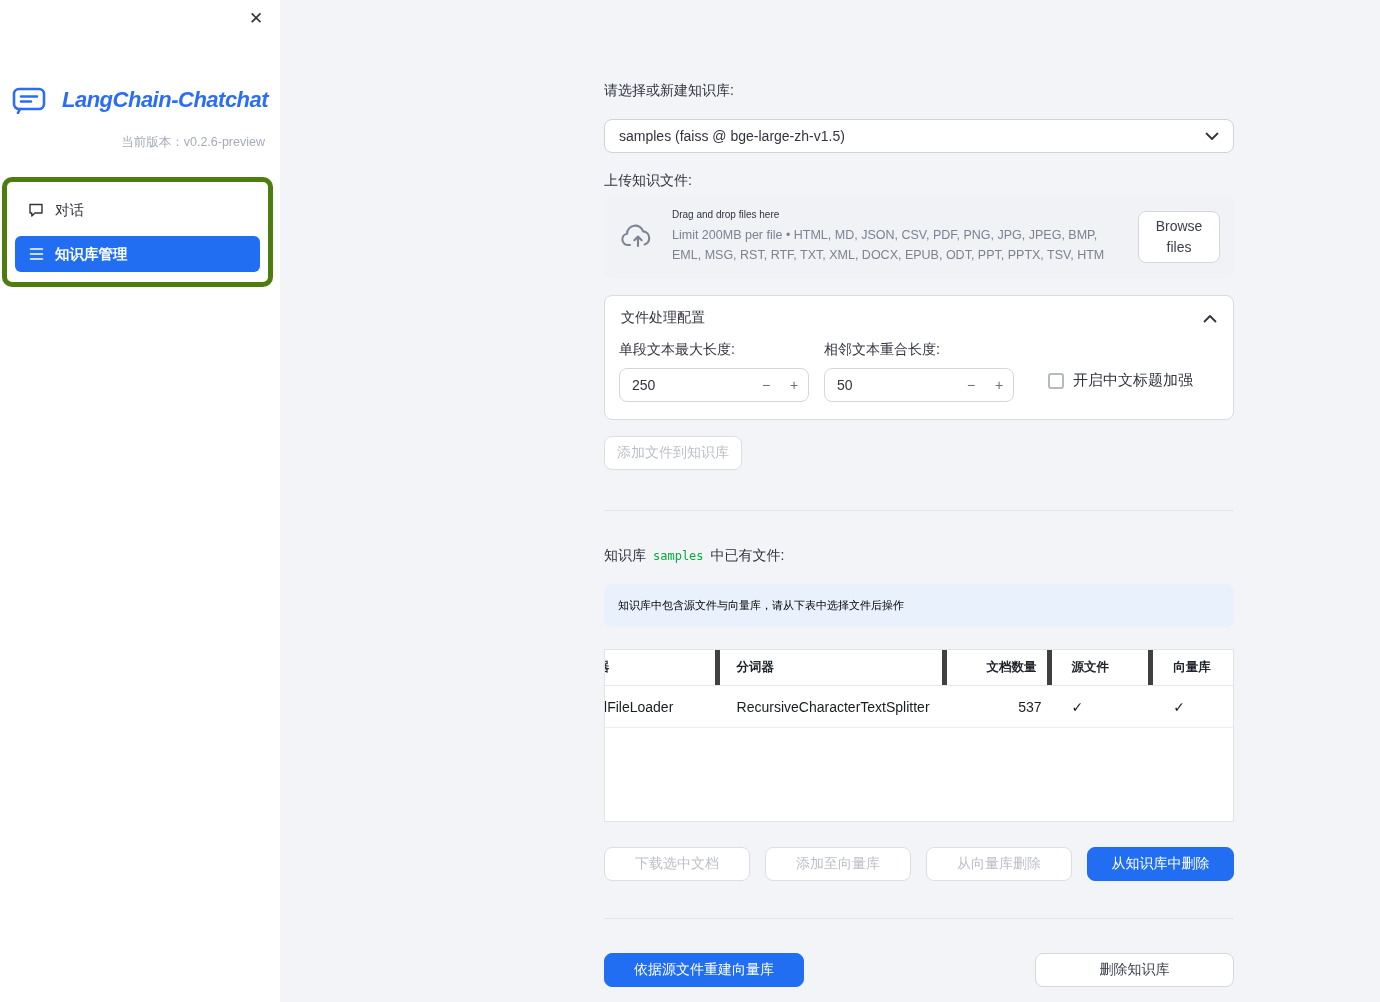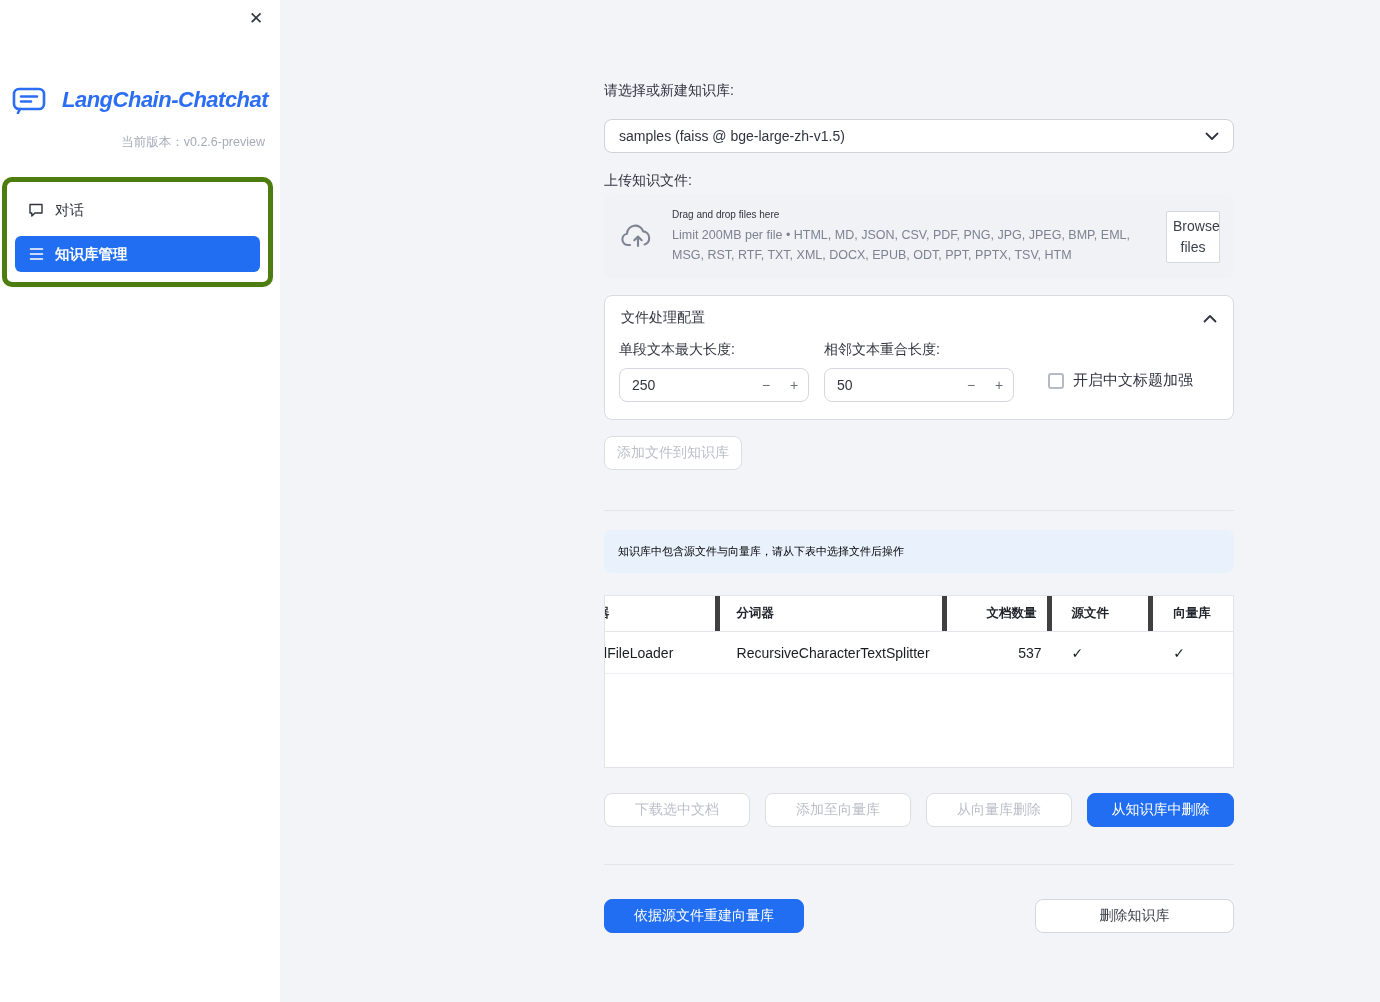--- a/index.html
+++ b/index.html
@@ -59,22 +59,22 @@
 
   .uploader {
     margin-top:6px; height:84px; background:#f0f2f6; border-radius:8px;
     display:flex; align-items:center; padding:0 14px 0 16px;
   }
   .cloud-wrap { margin-right:16px; display:flex; align-items:center; }
   .up-texts { flex:1; padding-right:10px; }
   .drag-text { font-size:10px; color:#31333f; margin-bottom:6px; }
   .limit-text { font-size:12.5px; color:#7d8290; line-height:1.55; max-width:478px; }
   .browse-btn {
-    width:54px; min-height:52px; background:#fff; border:1px solid #d5d7de;
-    border-radius:2px; font-size:14px; color:#3b3f4a; cursor:pointer;
+    width:82px; min-height:52px; background:#fff; border:1px solid #d5d7de;
+    border-radius:8px; font-size:14px; color:#3b3f4a; cursor:pointer;
     font-family:inherit; line-height:1.5; padding:4px 6px;
   }
 
   .expander {
     margin-top:16px; background:#fff; border:1px solid #d9dbe2; border-radius:8px;
   }
   .exp-head {
     display:flex; align-items:center; justify-content:space-between;
     padding:13px 16px 8px 16px; cursor:pointer;
   }
@@ -249,20 +249,25 @@
           <span class="checkbox-box"></span>
           <span class="checkbox-label">开启中文标题加强</span>
         </div>
       </div>
     </div>
 
     <button class="btn disabled add-btn">添加文件到知识库</button>
 
     <hr class="divider div-1">
 
+    <div class="kb-line">
+      <span>知识库</span>
+      <span class="kb-code">samples</span>
+      <span>中已有文件:</span>
+    </div>
 
     <div class="info-box">知识库中包含源文件与向量库，请从下表中选择文件后操作</div>
 
     <div class="table">
       <div class="t-head">
         <div class="tc c-loader">
           <span class="clip-head">文档加载器</span>
         </div>
         <div class="tc c-split">
           <span>分词器</span>

